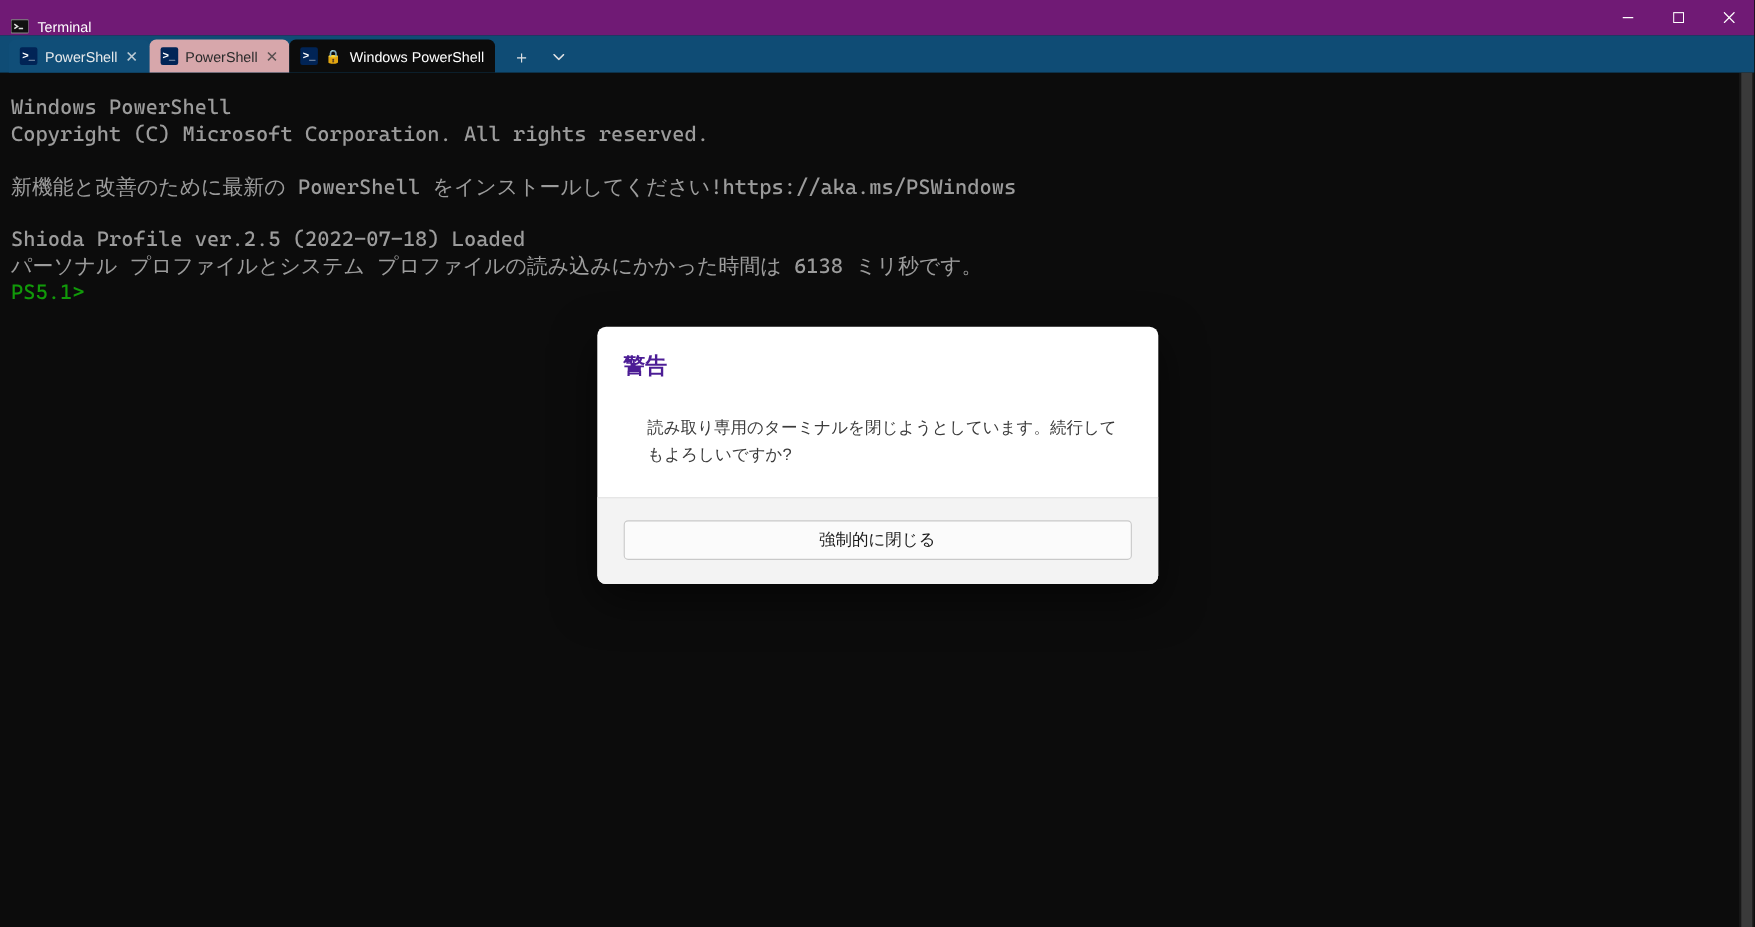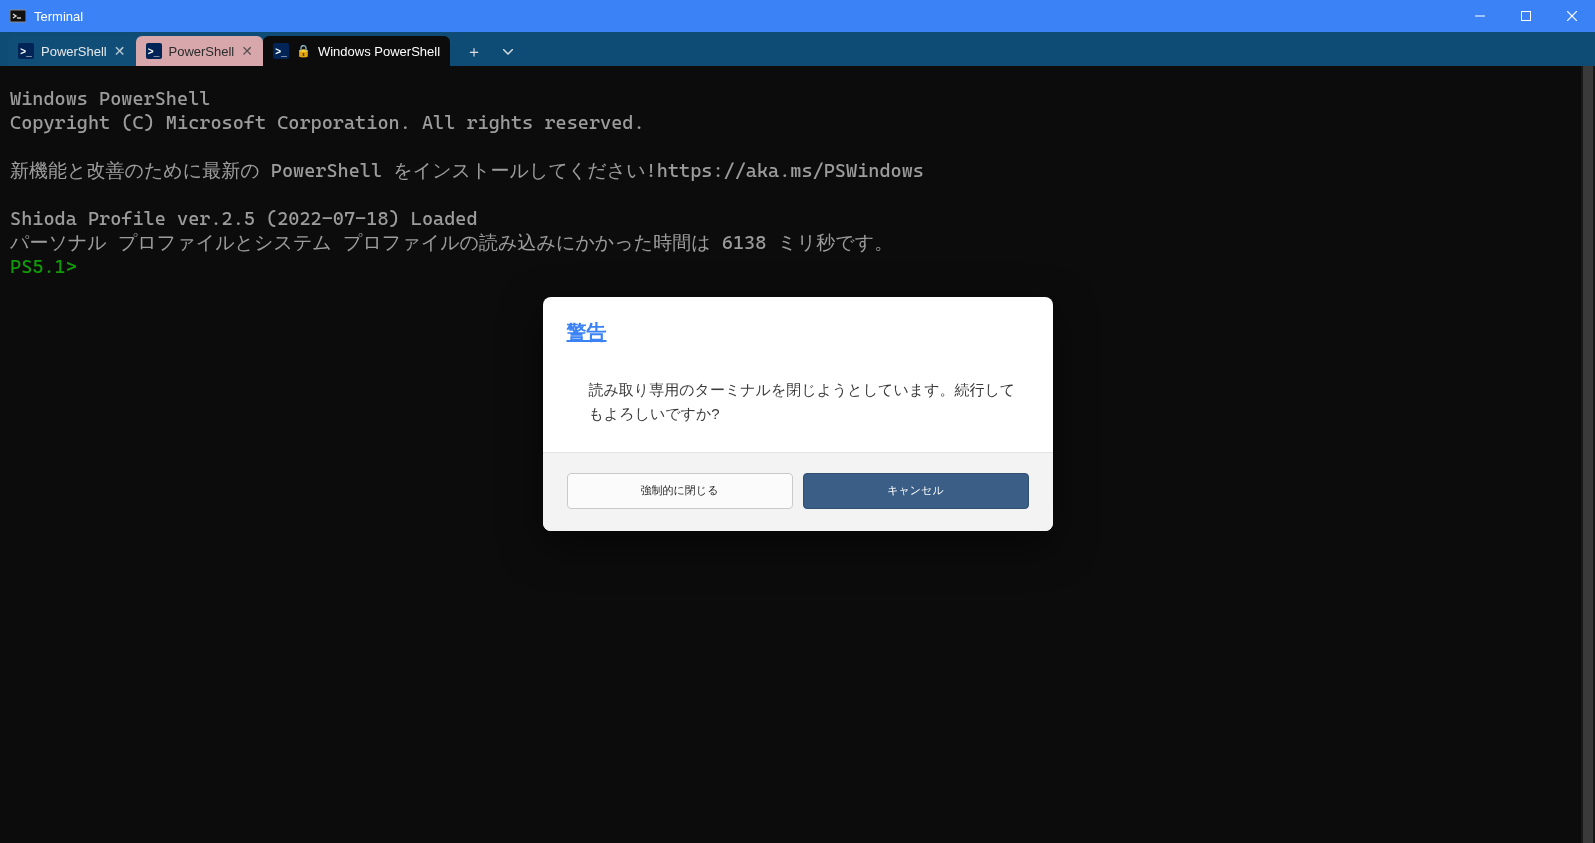--- a/index.html
+++ b/index.html
@@ -6,23 +6,23 @@
   body {
     width: 1595px;
     height: 843px;
     background: #0c0c0c;
     font-family: "Segoe UI", "Meiryo", sans-serif;
     overflow: hidden;
     position: relative;
   }
   .titlebar {
     height: 32px;
-    background: #3b82f6;
+    background: #701a75;
     display: flex;
-    align-items: center;
+    align-items: flex-end;
     color: #ffffff;
     position: relative;
   }
   .title-left { display: flex; align-items: center; gap: 8px; padding-left: 10px; }
   .app-icon {
     width: 16px; height: 16px;
     display: inline-flex; align-items: center; justify-content: center;
   }
   .title-text { font-size: 13px; color: #ffffff; }
   .win-controls { position: absolute; right: 0; top: 0; display: flex; height: 32px; }
@@ -98,33 +98,33 @@
   }
   .dialog {
     width: 510px;
     background: #ffffff;
     border-radius: 8px;
     box-shadow: 0 14px 40px rgba(0,0,0,0.55);
     overflow: hidden;
     transform: translateY(-8px);
   }
   .dialog-upper { padding: 22px 24px 26px 24px; }
-  .dialog-title { font-size: 20px; font-weight: 600; color: #3b82f6; margin-bottom: 32px; text-decoration: underline; }
+  .dialog-title { font-size: 20px; font-weight: 600; color: #4c1d95; margin-bottom: 32px; }
   .dialog-msg { font-size: 15px; color: #3b3b3b; line-height: 24px; margin-left: 22px; }
   .dialog-lower {
     background: #f3f3f3;
     border-top: 1px solid #e3e3e3;
     padding: 20px 24px 22px 24px;
     display: flex; gap: 10px;
   }
   .dlg-btn {
     flex: 1;
     height: 36px;
     border-radius: 4px;
-    font-size: 11px;
+    font-size: 15px;
     display: flex; align-items: center; justify-content: center;
     border: 1px solid #c9c9c9;
     background: #fbfbfb;
     color: #1b1b1b;
   }
   .dlg-btn.primary {
     background: #3a5e86;
     border: 1px solid #2f4f73;
     color: #ffffff;
   }
@@ -203,16 +203,15 @@
 </div>
 
 <div class="dialog-overlay">
   <div class="dialog">
     <div class="dialog-upper">
       <div class="dialog-title">警告</div>
       <div class="dialog-msg">読み取り専用のターミナルを閉じようとしています。続行してもよろしいですか?</div>
     </div>
     <div class="dialog-lower">
       <div class="dlg-btn">強制的に閉じる</div>
-      <div class="dlg-btn primary">キャンセル</div>
     </div>
   </div>
 </div>
 
 </body></html>

